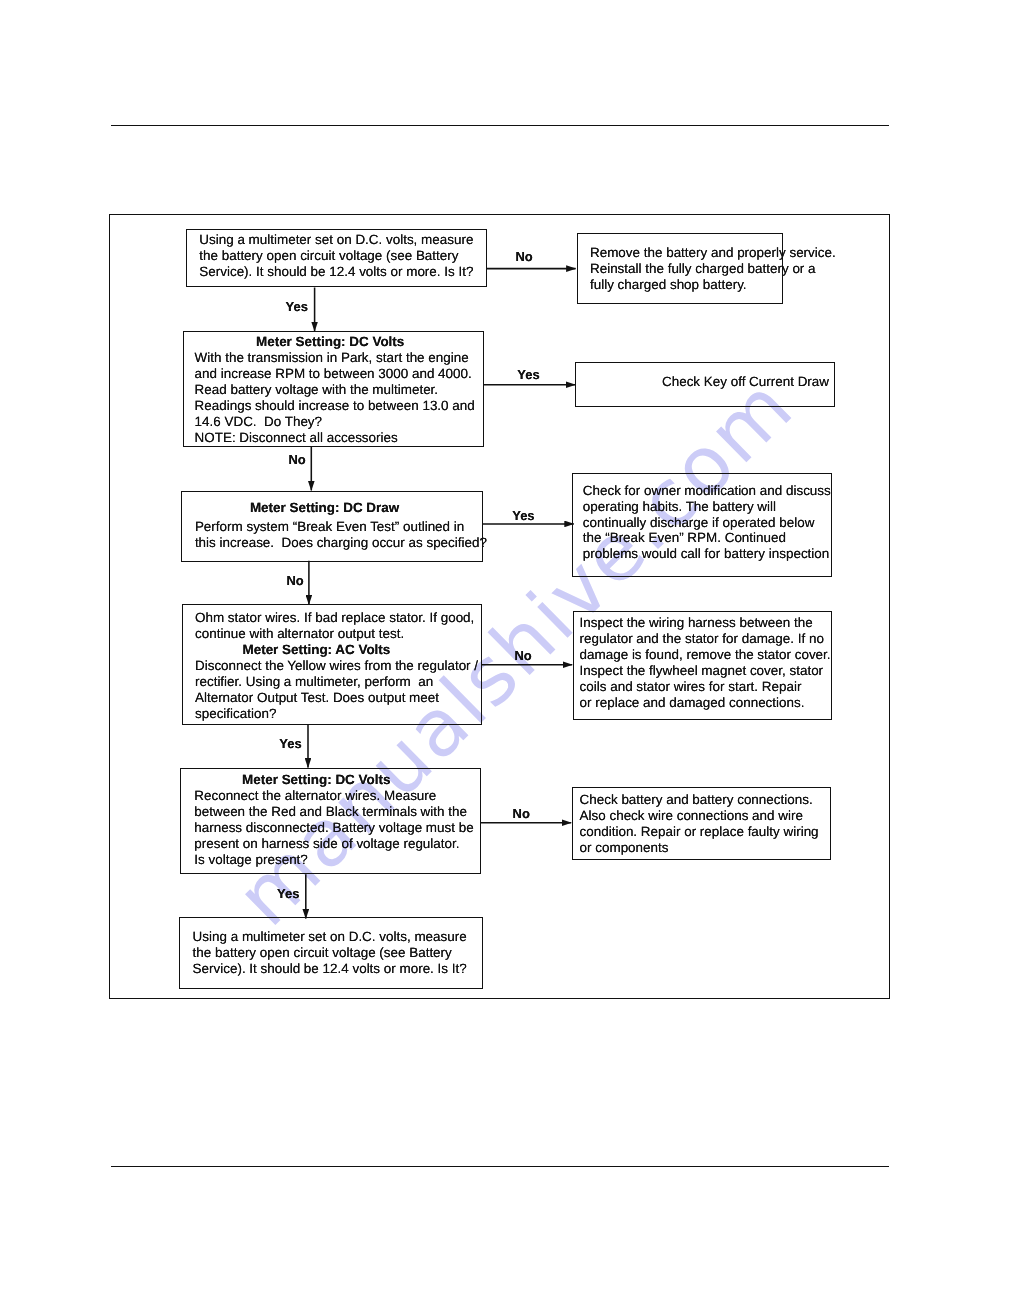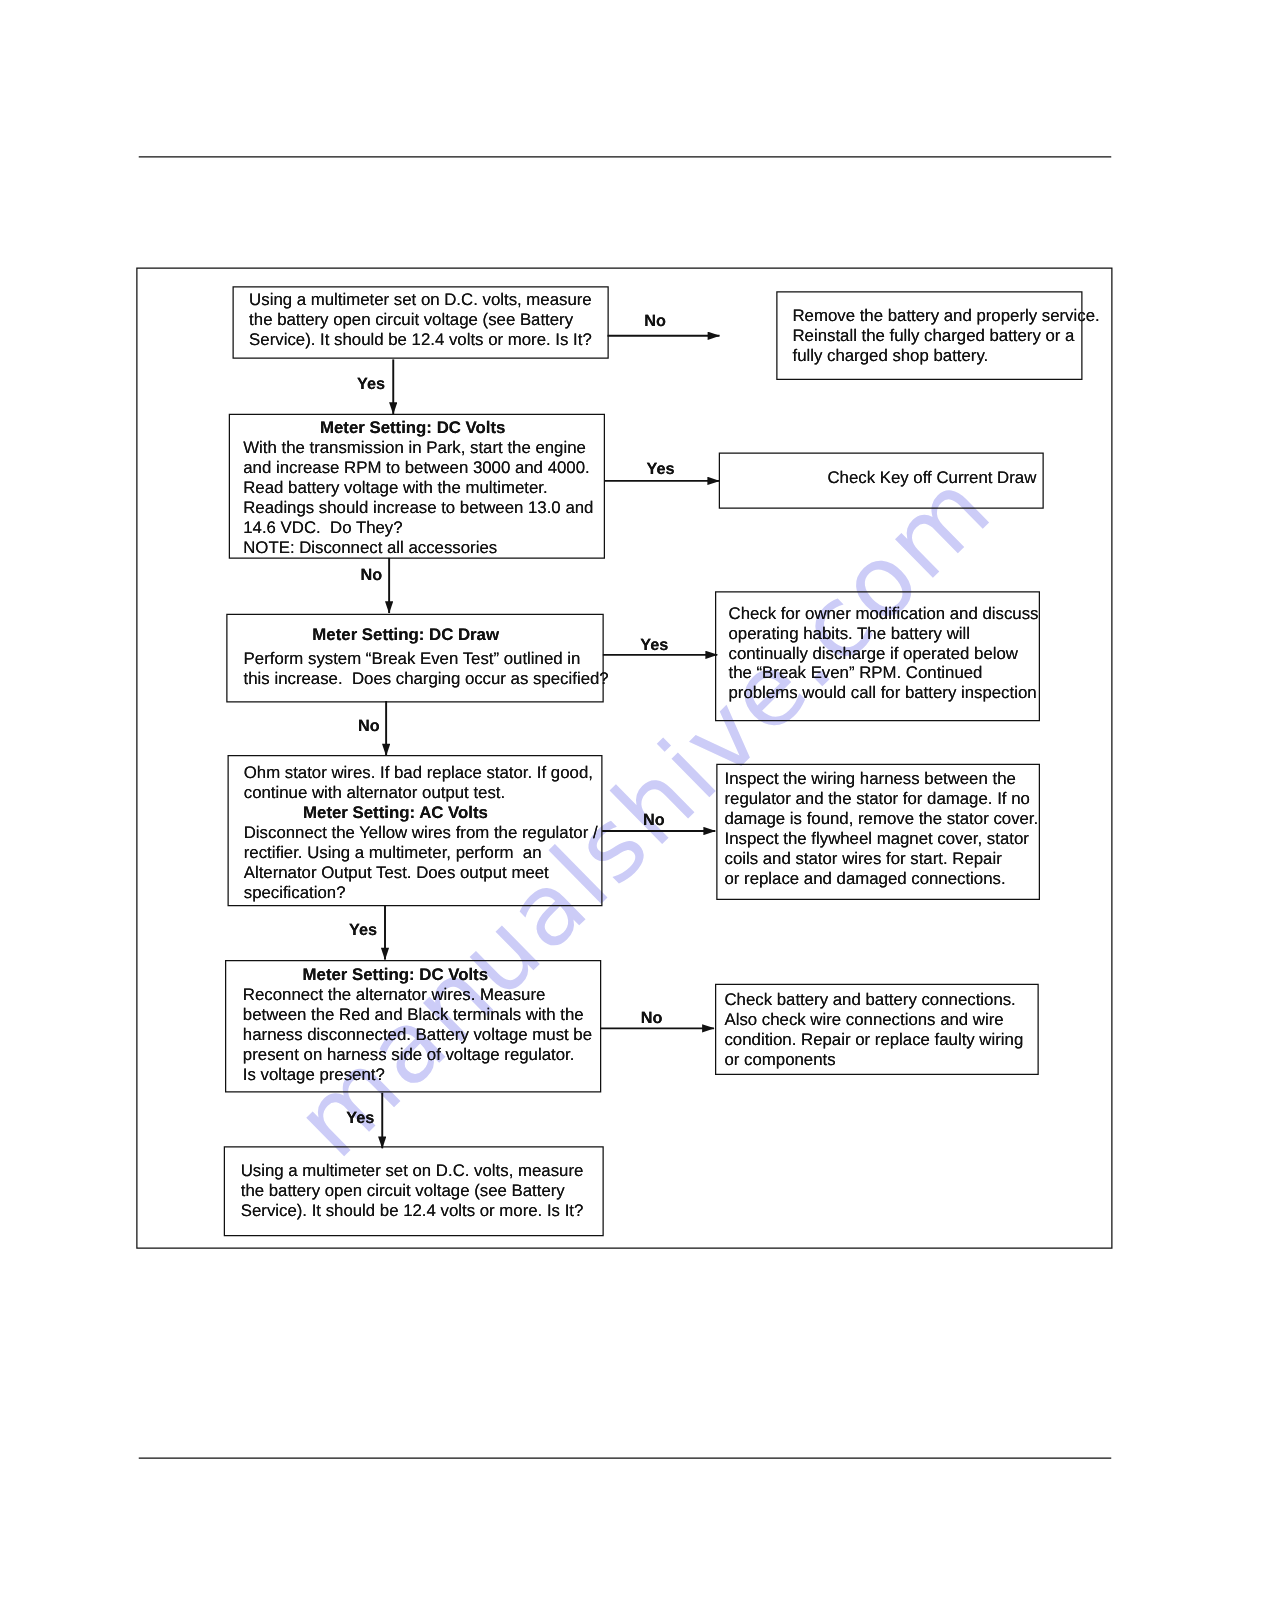--- a/index.html
+++ b/index.html
@@ -125,21 +125,21 @@
   </div>
 
   <div class="node" style="left:179.3px;top:917.4px;width:303.4px;height:71.2px;">
     <div class="tx" style="left:12.3px;top:11px;">
       <div>Using a multimeter set on D.C. volts, measure</div>
       <div>the battery open circuit voltage (see Battery</div>
       <div>Service). It should be 12.4 volts or more. Is It?</div>
     </div>
   </div>
 
-  <div class="node" style="left:576.6px;top:233.4px;width:245px;height:70.5px;margin-left:44px;">
+  <div class="node" style="left:576.6px;top:233.4px;width:206px;height:70.5px;">
     <div class="tx" style="left:12.4px;top:10.3px;">
       <div>Remove the battery and properly service.</div>
       <div>Reinstall the fully charged battery or a</div>
       <div>fully charged shop battery.</div>
     </div>
   </div>
 
   <div class="node" style="left:574.9px;top:361.8px;width:260.1px;height:44.8px;">
     <div class="tx" style="left:38.1px;top:11.2px;margin-left:48px;">
       <div>Check Key off Current Draw</div>

